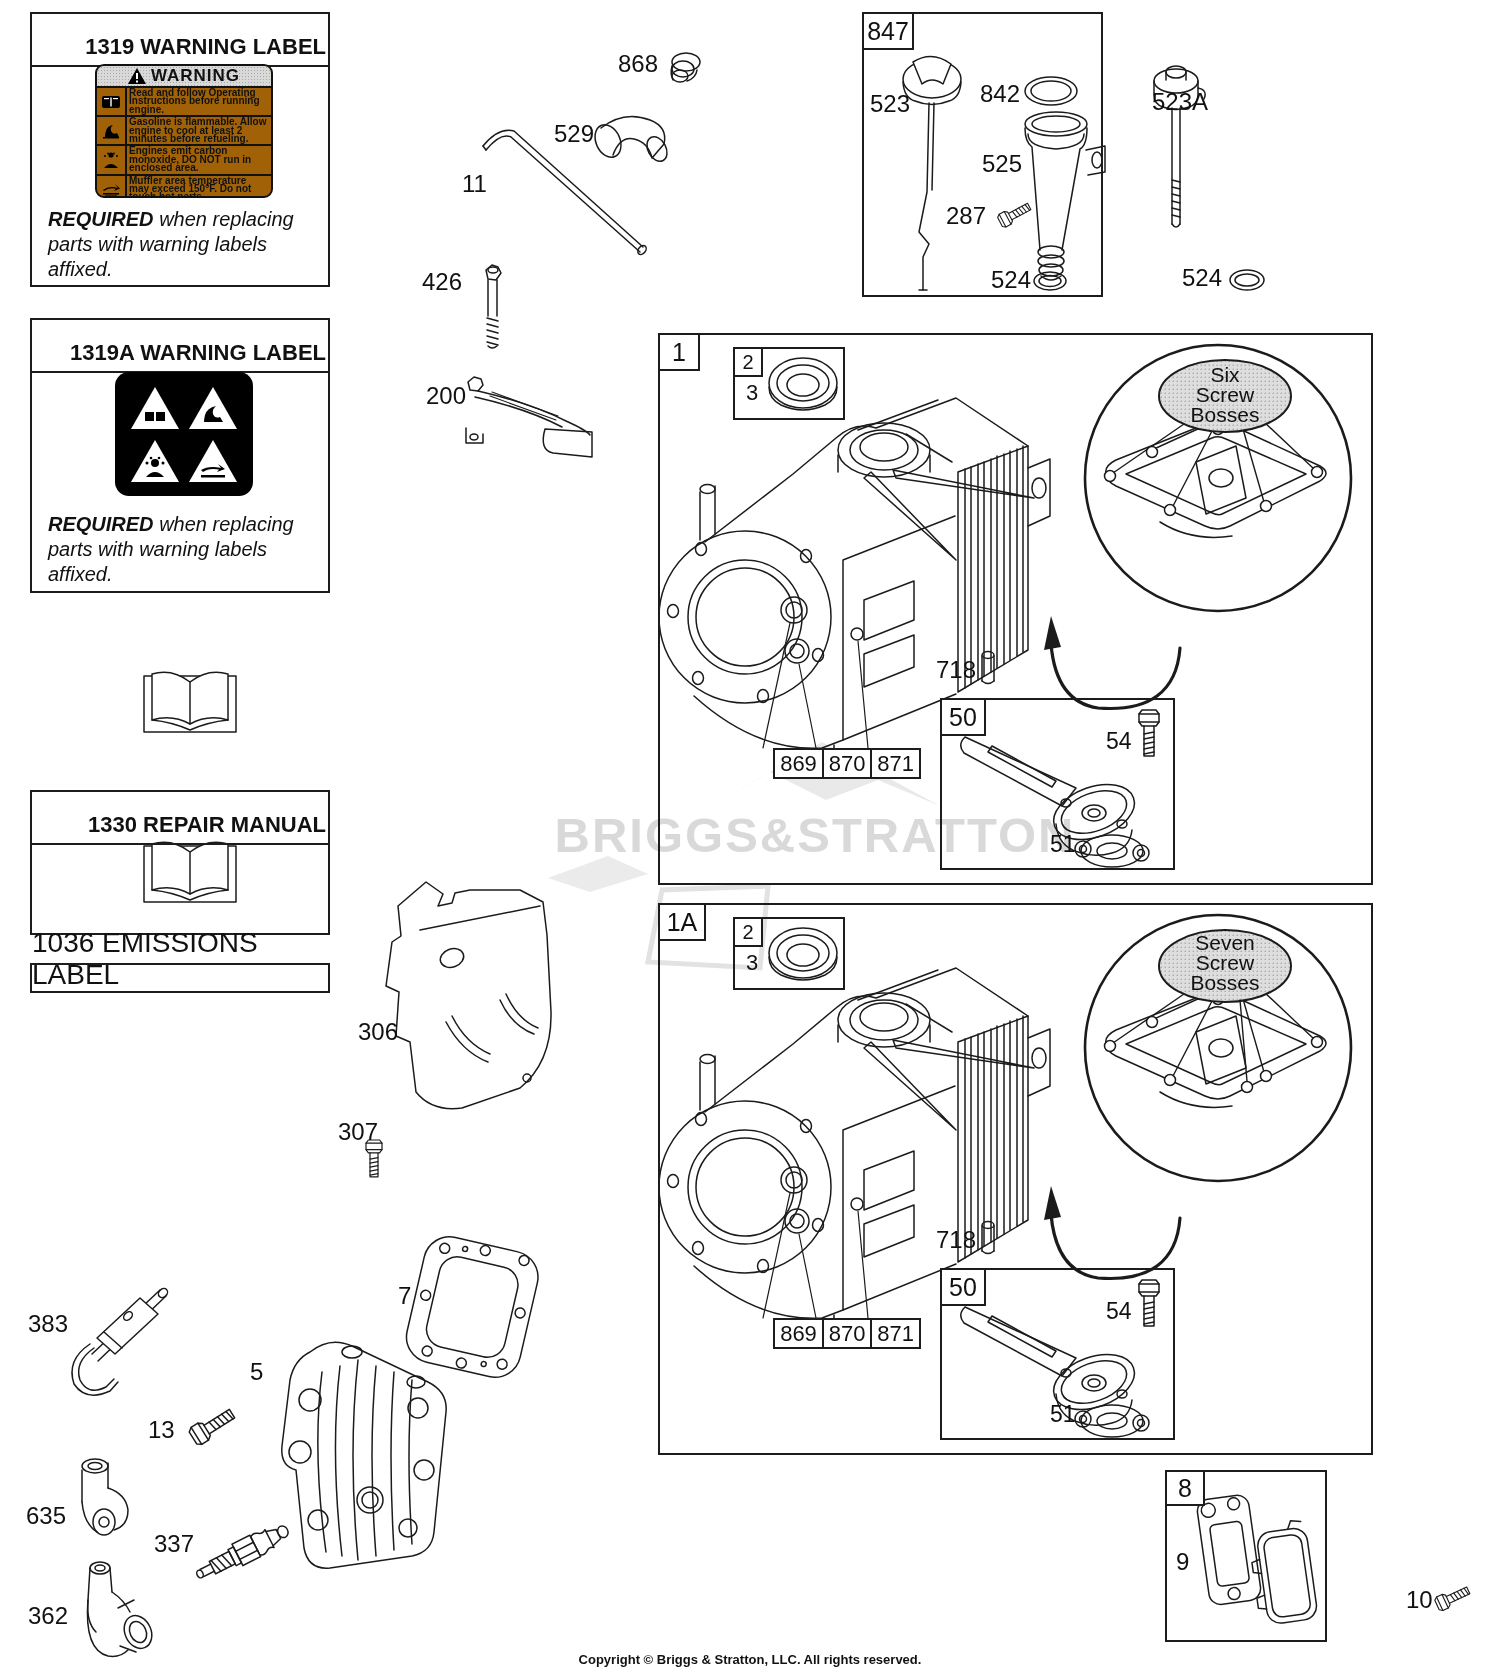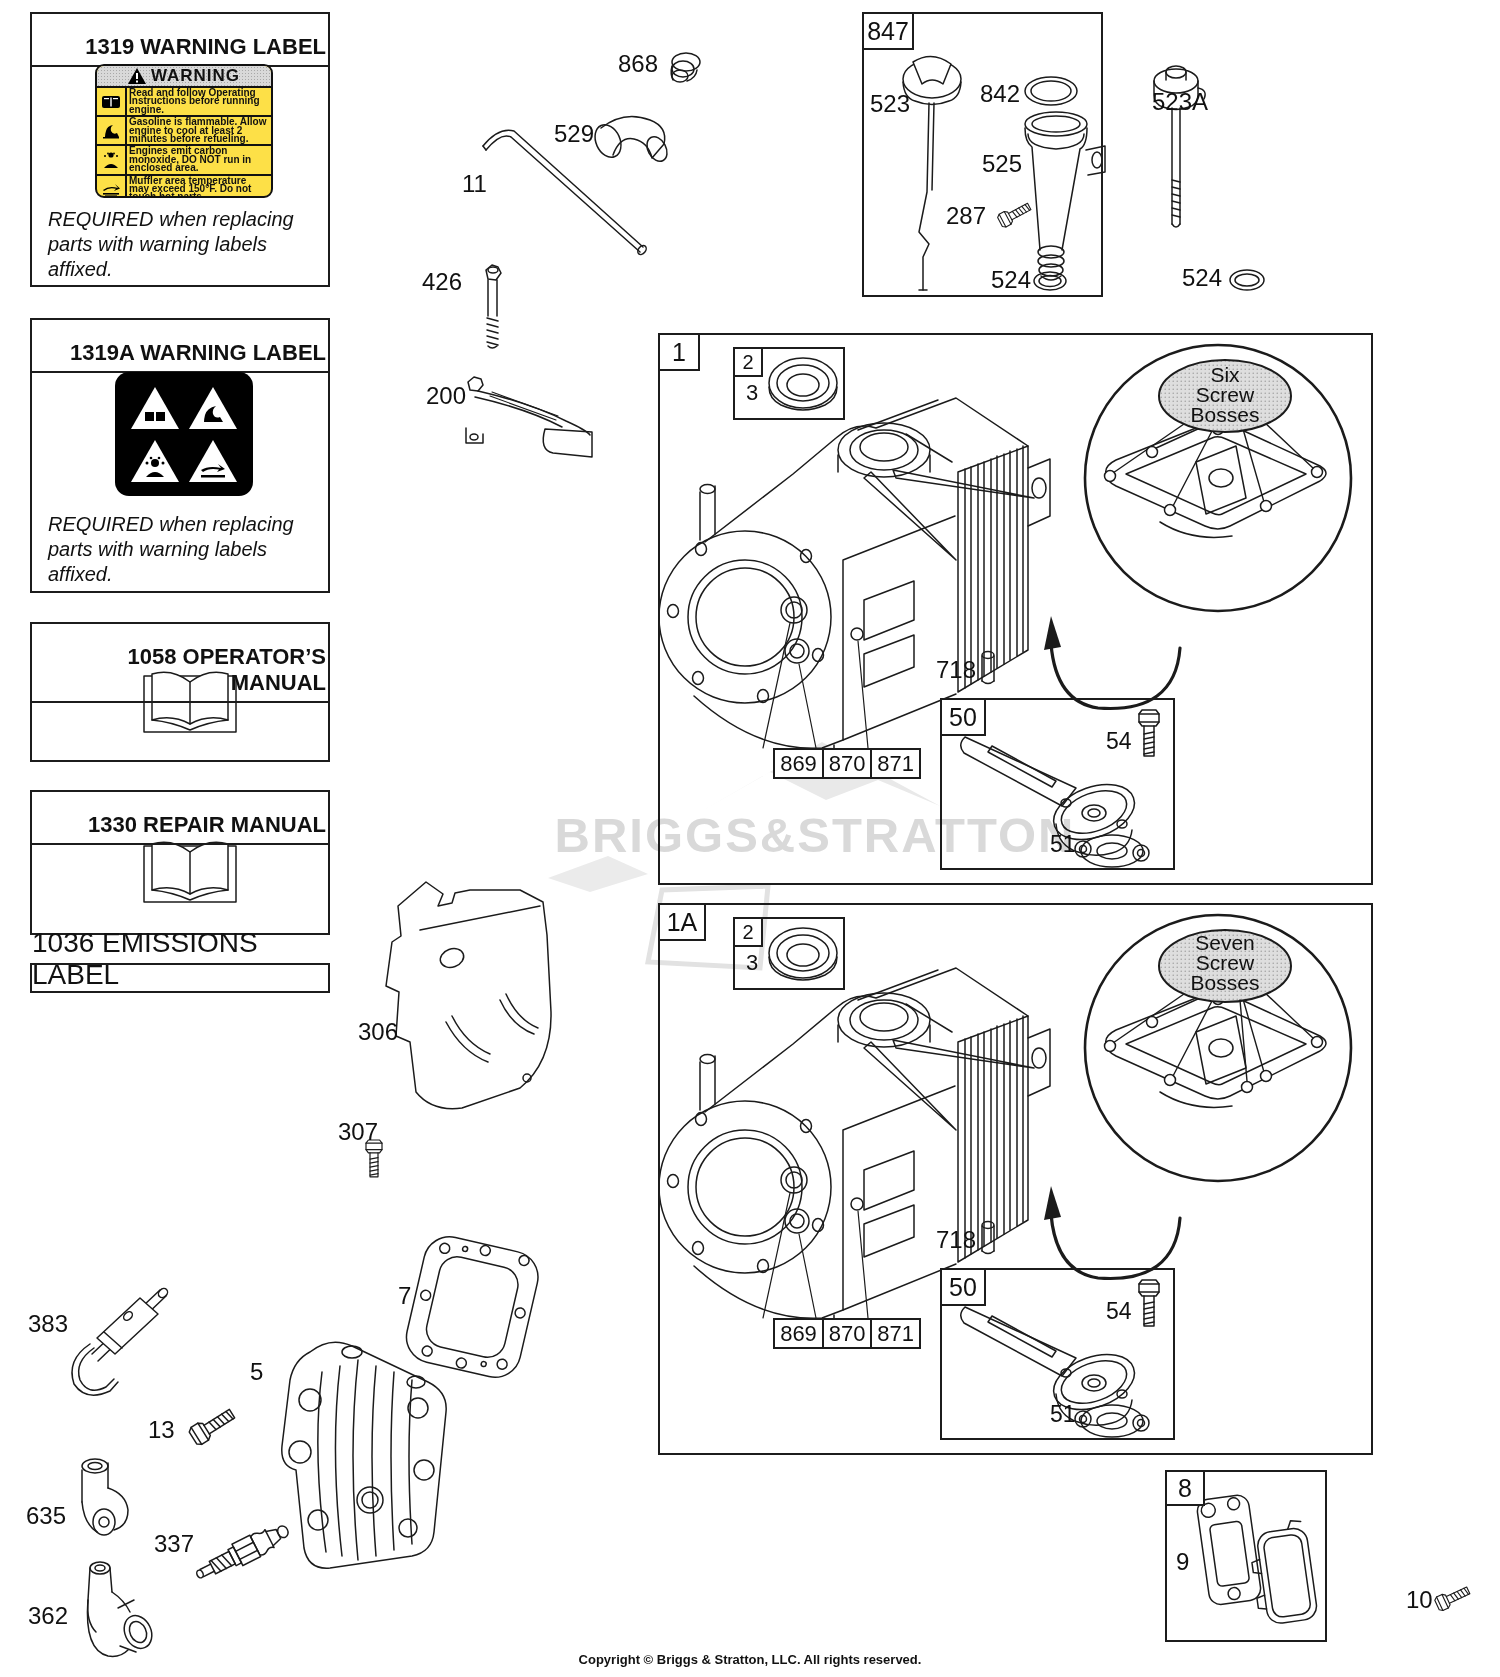--- a/index.html
+++ b/index.html
@@ -5,28 +5,28 @@
   html,body{margin:0;padding:0;background:#fff;}
   #page{position:relative;width:1500px;height:1677px;background:#fff;overflow:hidden;
         font-family:"Liberation Sans","DejaVu Sans",sans-serif;color:#111;}
   #art{position:absolute;left:0;top:0;width:1500px;height:1677px;}
   .obox{position:absolute;border:2.4px solid #1c1c1c;box-sizing:border-box;background:transparent;}
   .hdr{border-bottom:2.4px solid #1c1c1c;text-align:right;font-size:22px;padding:20px 2px 5px 2px;font-weight:bold;}
   .corner{position:absolute;border:2.4px solid #1c1c1c;background:#fff;box-sizing:border-box;
           display:flex;align-items:center;justify-content:center;font-size:25px;}
   .plabel{position:absolute;font-size:24px;color:#111;white-space:nowrap;}
   .req{position:absolute;font-style:italic;font-size:20px;line-height:25px;}
-  .req b{font-weight:normal;}
+  .req b{font-weight:bold;}
   .note{position:absolute;text-align:center;font-size:21px;line-height:20px;}
   .cells{position:absolute;display:flex;padding-left:33px;}
   .cell{width:51px;height:31px;border:2.4px solid #1c1c1c;margin-left:-2.4px;background:#fff;
         box-sizing:border-box;display:flex;align-items:center;justify-content:center;font-size:22px;}
   .cell:first-child{margin-left:0;}
   
-  .wlabel{position:absolute;border:2px solid #111;border-radius:9px;overflow:hidden;background:#fde047;
+  .wlabel{position:absolute;border:2px solid #111;border-radius:9px;overflow:hidden;background:#a16207;
           display:flex;flex-direction:column;box-sizing:border-box;justify-content:space-between;}
   .wl-head{height:25px;background-color:#d9d9d9;
            background-image:radial-gradient(#a8a8a8 0.7px, rgba(0,0,0,0) 0.9px);background-size:3px 3px;
            display:flex;align-items:center;justify-content:center;gap:5px;
            border-bottom:2px solid #111;font-weight:bold;font-size:17px;letter-spacing:1px;}
   .wl-row{flex:1;display:flex;border-bottom:2px solid #111;align-items:stretch;}
   .wl-row:last-child{border-bottom:none;}
   .wl-ic{width:28px;border-right:2px solid #111;display:flex;align-items:center;justify-content:center;flex:none;}
   .wl-tx{flex:1;font-size:10px;line-height:8.4px;font-weight:bold;padding:1px 2px;display:flex;align-items:center;}
   
@@ -437,23 +437,20 @@
   <svg width="52" height="48" viewBox="0 0 52 48">
     <path d="M26,3 L50,45 L2,45 Z" fill="#fff"></path>
     <path d="M14,33 Q22,28 34,31 L31,27 L38,32 L30,35 L32,32.5 Q22,30.5 16,35 Z" fill="#000"></path>
     <rect x="14" y="38" width="24" height="2.5" fill="#000"></rect>
   </svg>
 </div>
 <div class="req" style="left:48px;top:512px;width:262px">
   <b>REQUIRED</b><span> when replacing parts with warning labels affixed.</span>
 </div>
 
-<div class="obox" style="left:30px;top:622px;width:300px;height:140px">
-  <div class="hdr">1058 OPERATOR’S MANUAL</div>
-</div>
 <div class="obox" style="left:30px;top:790px;width:300px;height:145px">
   <div class="hdr">1330 REPAIR MANUAL</div>
 </div>
 <div class="obox" style="left:30px;top:963px;width:300px;height:30px;display:flex;align-items:flex-end;justify-content:center;font-size:28px">
   <span>1036 EMISSIONS LABEL</span>
 </div>
 
 <span class="plabel" style="left:618px;top:50px">868</span>
 <span class="plabel" style="left:554px;top:120px">529</span>
 <span class="plabel" style="left:462px;top:170px">11</span>

